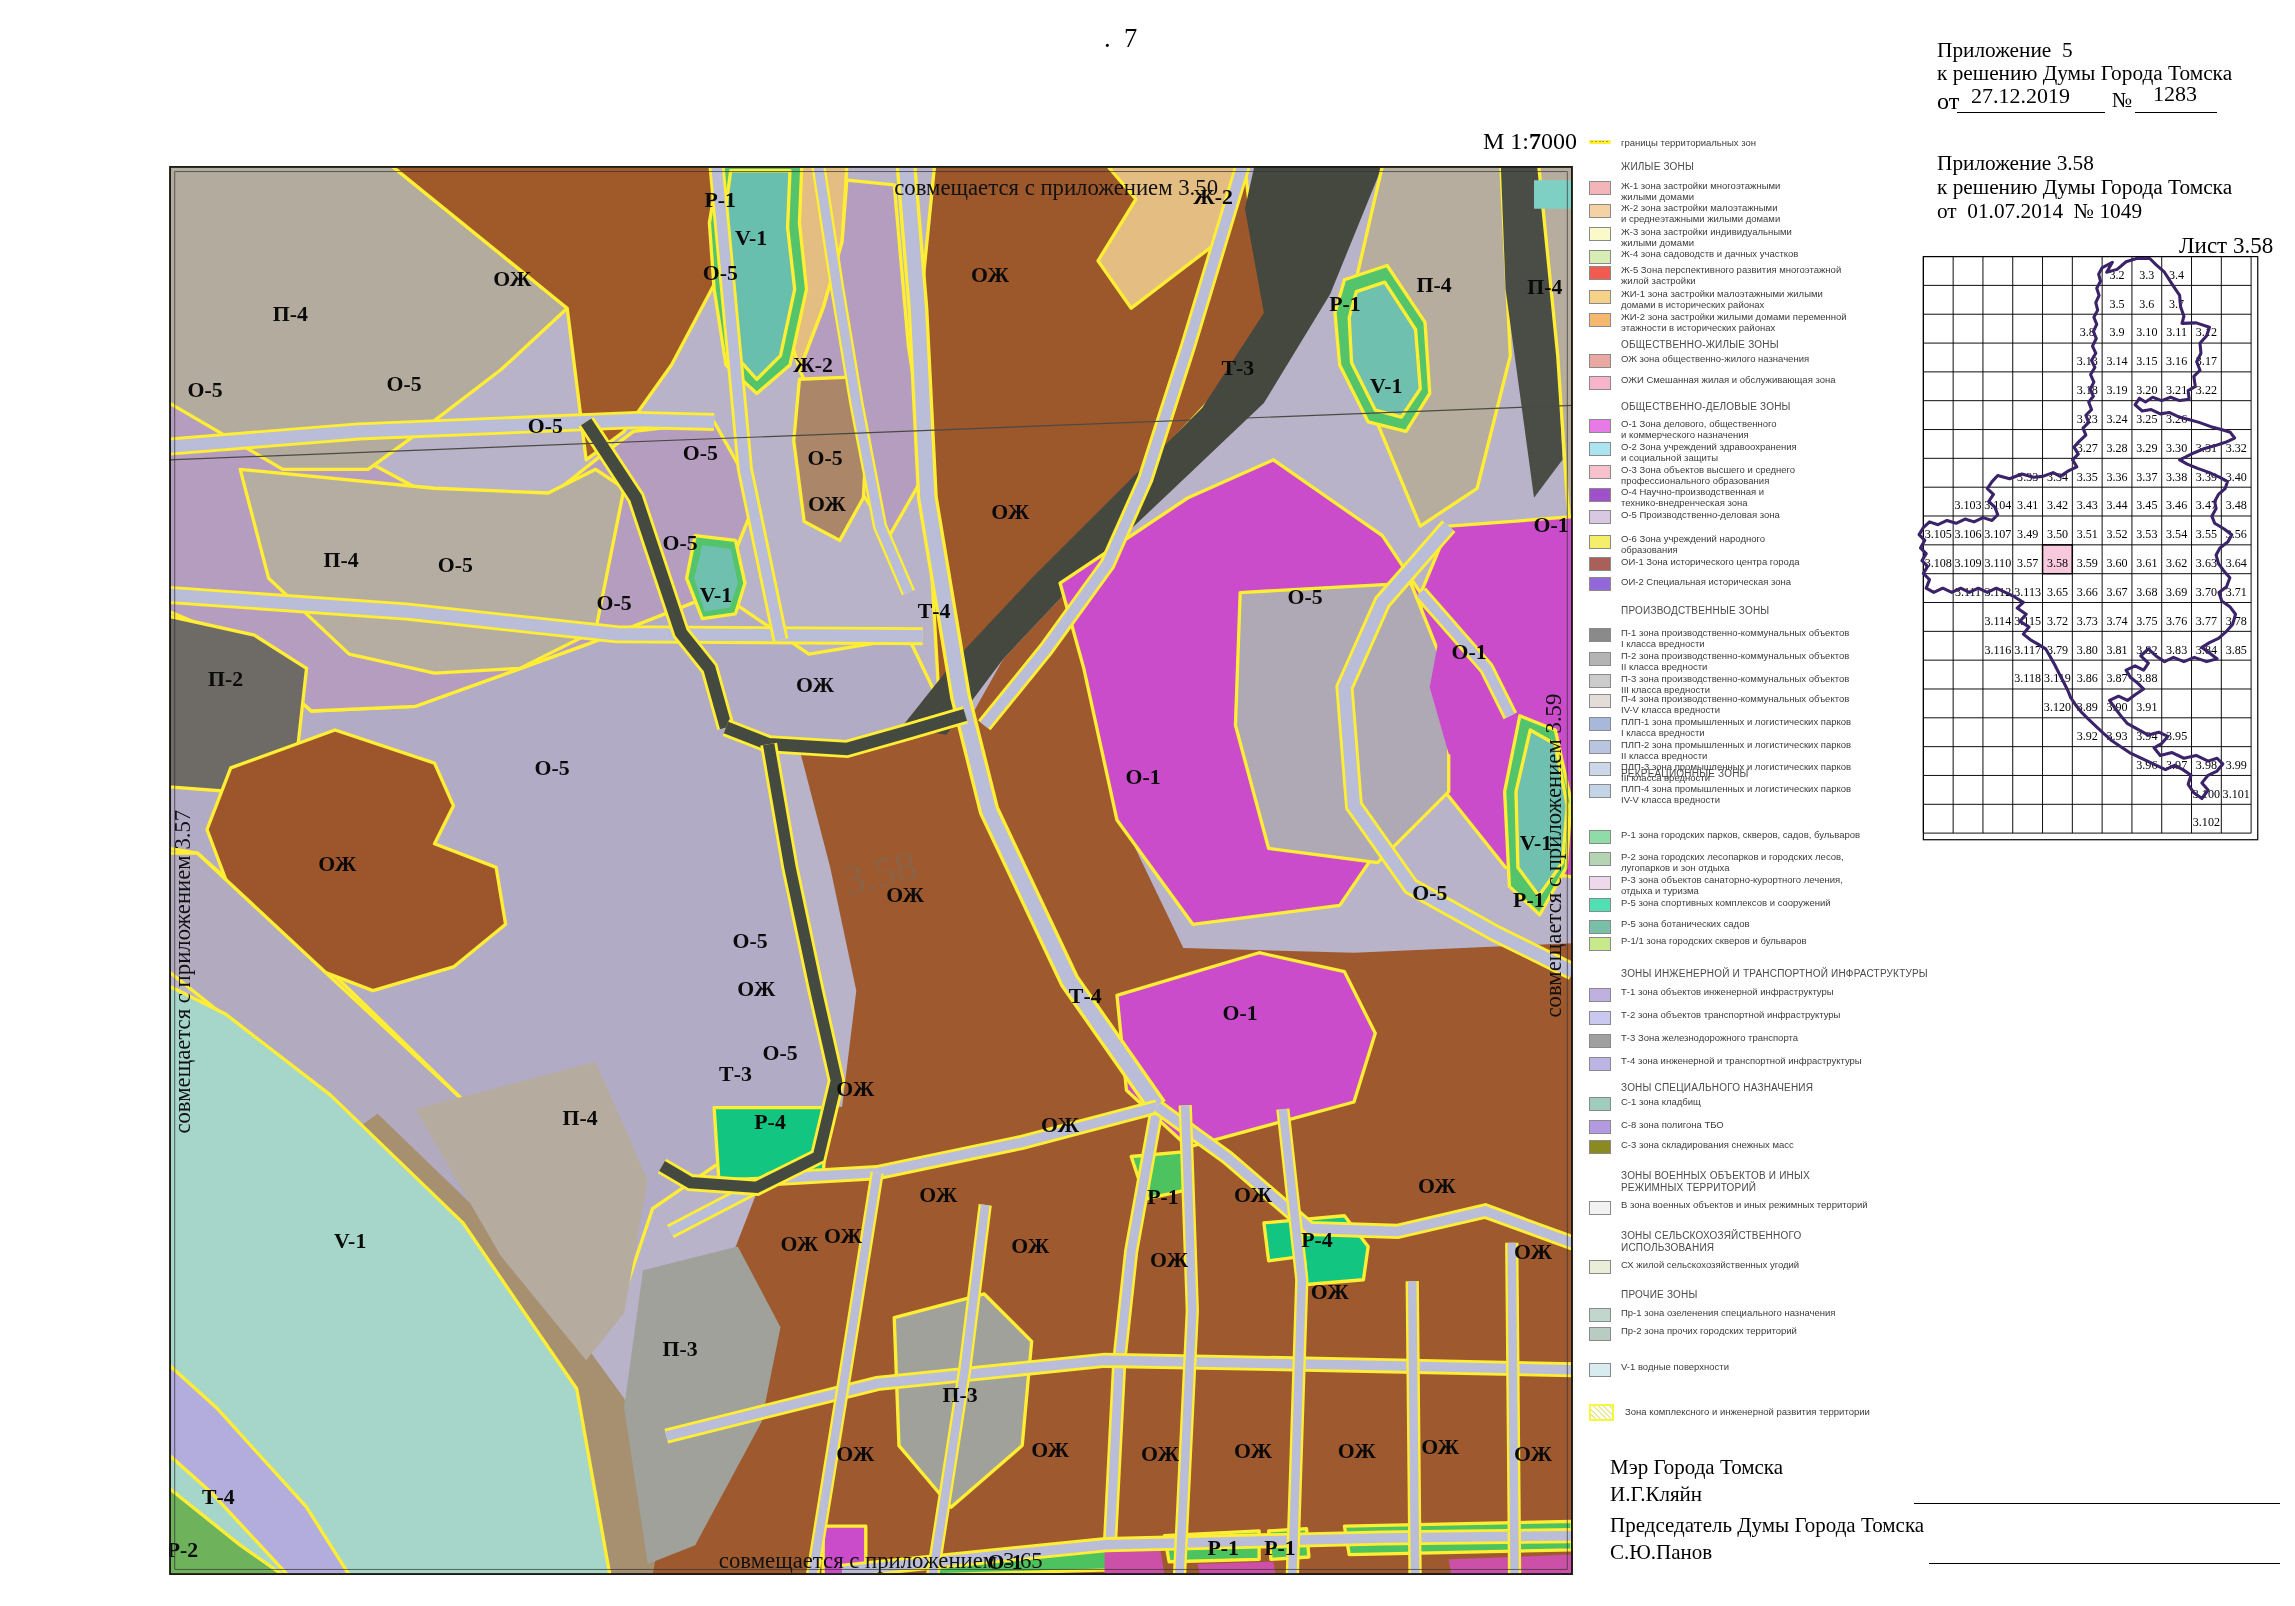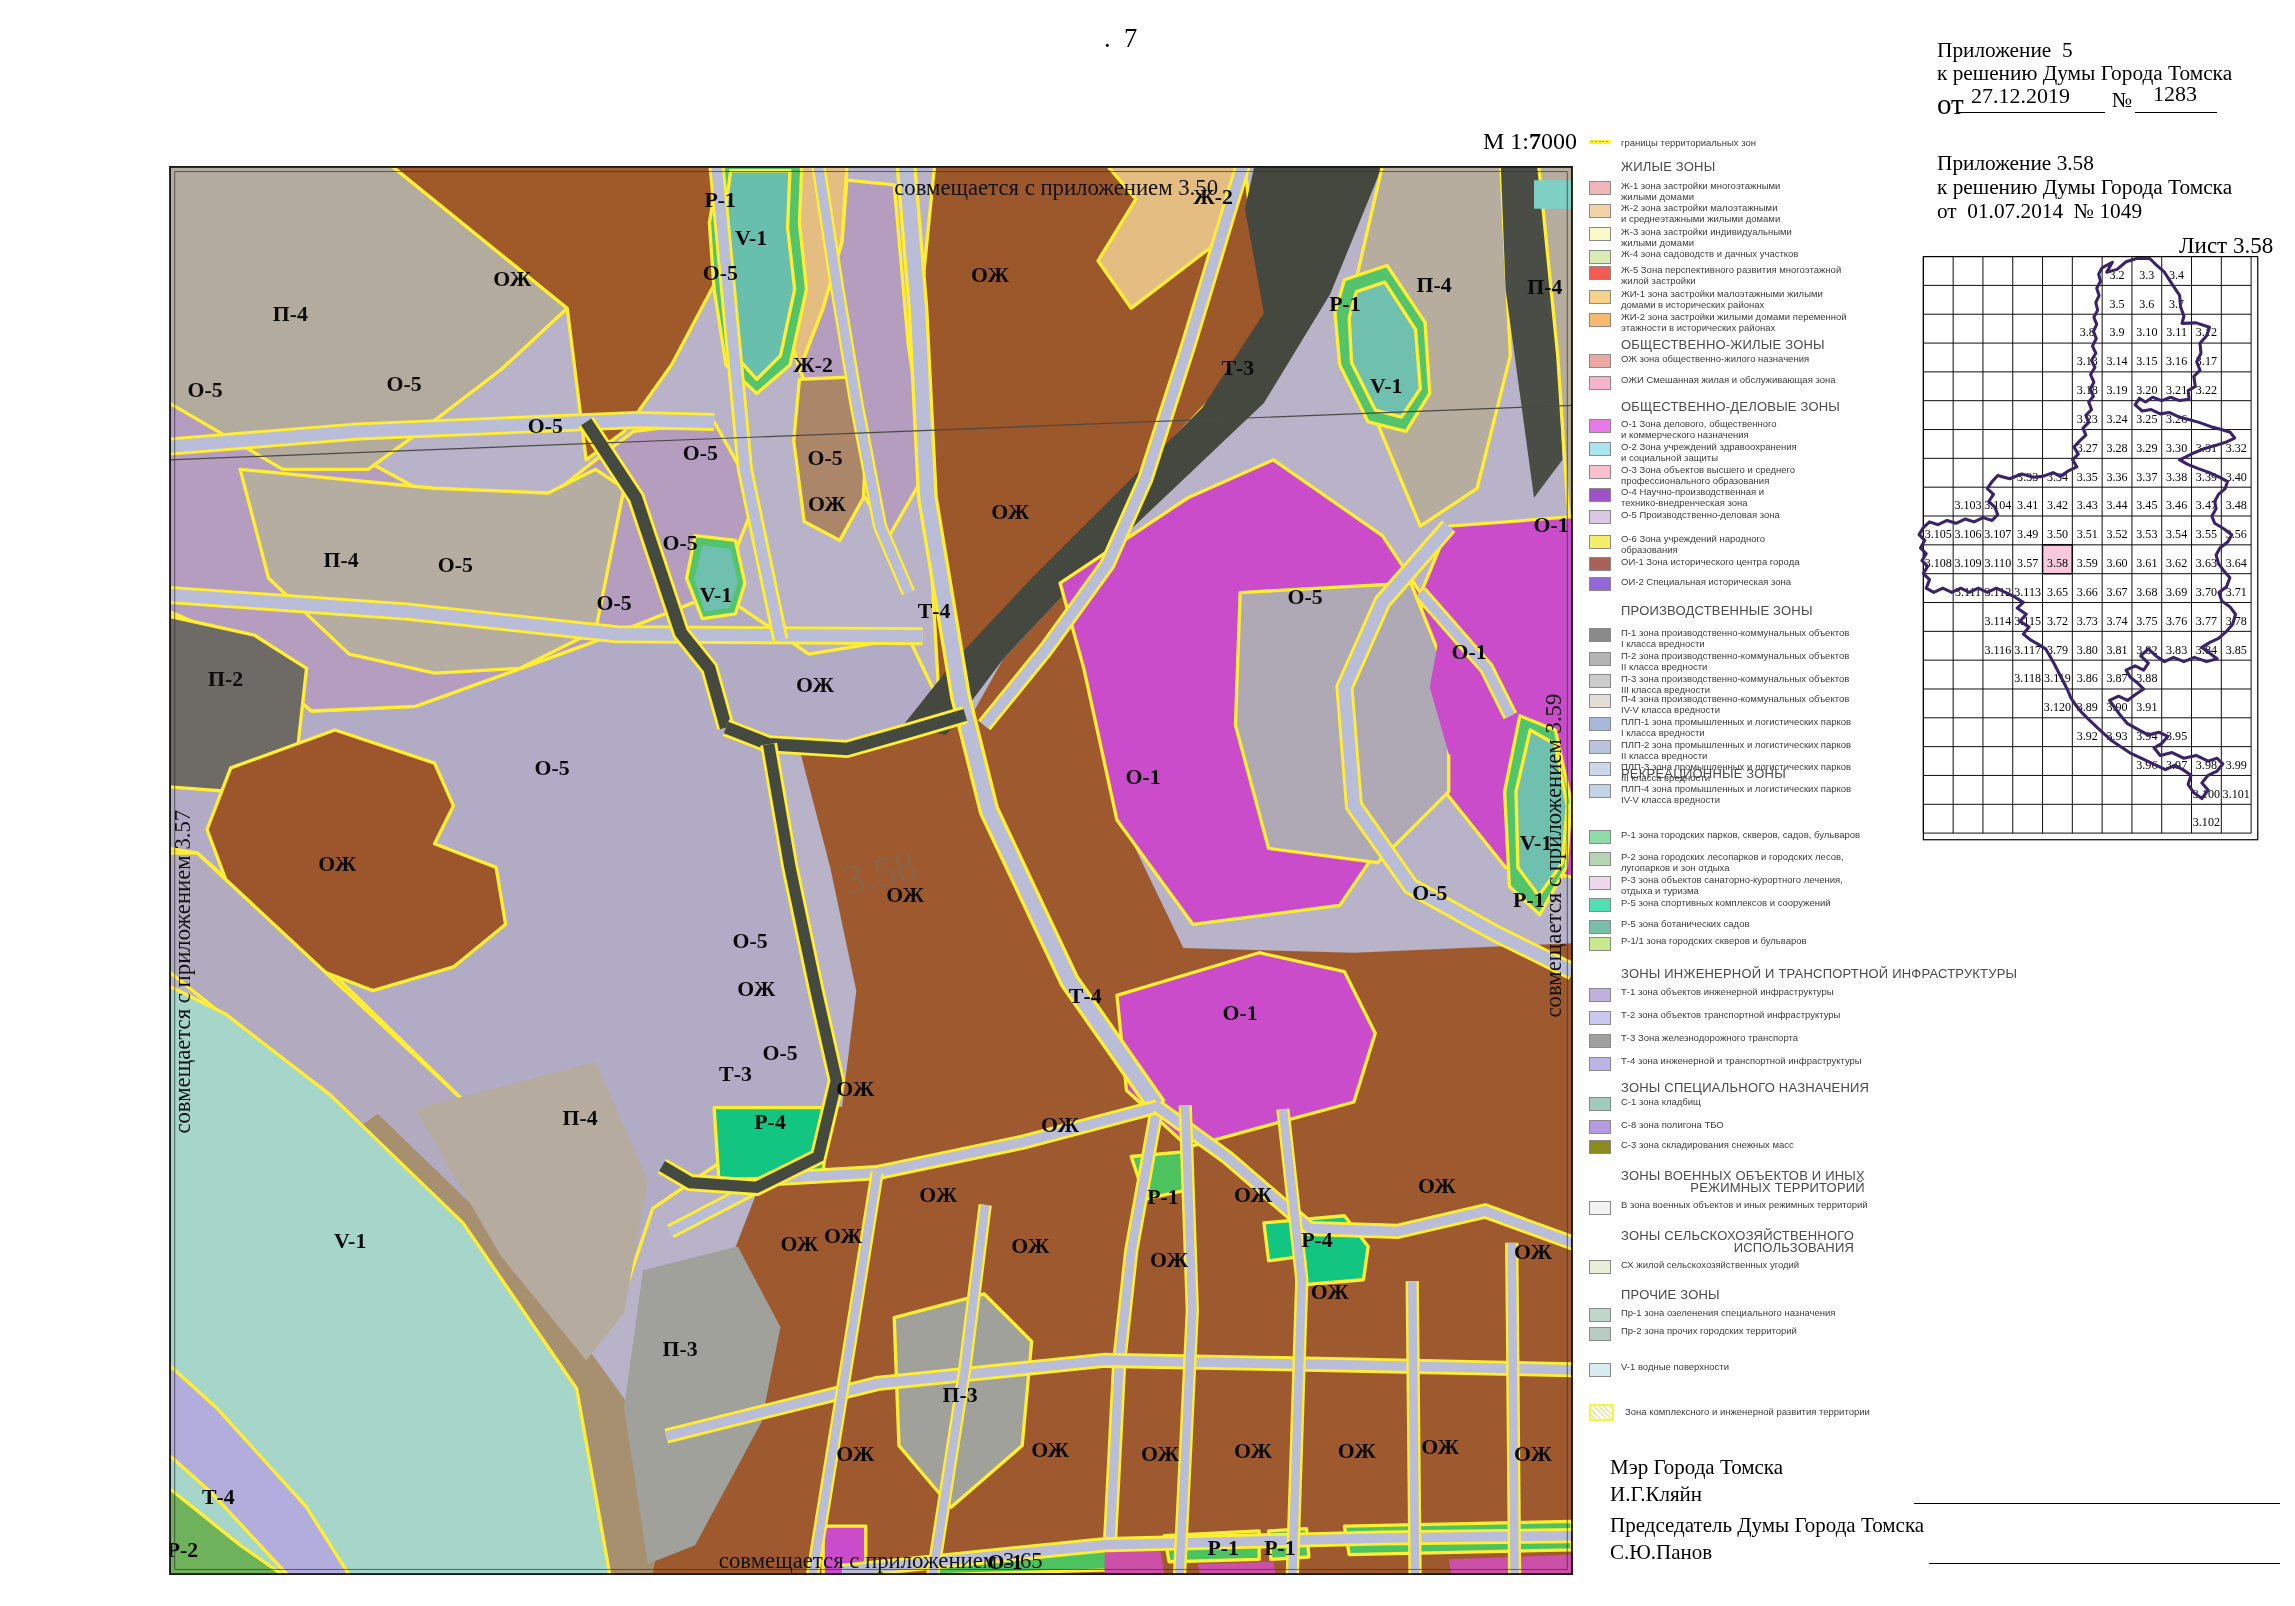--- a/index.html
+++ b/index.html
@@ -1,23 +1,23 @@
 <!DOCTYPE html>
 <html style="font-size:7.6px"><head><meta charset="utf-8"><style>
 html,body{margin:0;padding:0;}
 body{width:2295px;height:1607px;position:relative;background:#ffffff;
      font-family:"Liberation Sans",sans-serif;overflow:hidden;}
 .lt{position:absolute;font-size:9.5px;line-height:11.4px;color:#3c3c3c;white-space:nowrap;}
-.lh{position:absolute;font-size:13px;line-height:12px;color:#4a4a4a;white-space:nowrap;letter-spacing:0.2px;text-align:right;}
+.lh{position:absolute;font-size:10px;line-height:12px;color:#4a4a4a;white-space:nowrap;letter-spacing:0.2px;}
 .ser{position:absolute;font-family:"Liberation Serif",serif;color:#000;white-space:nowrap;}
 </style></head><body>
 <div class="ser" style="left:1104px;top:23px;font-size:26.5px">.&nbsp;&nbsp;7</div>
 <div class="ser" style="left:1483px;top:128px;font-size:24px">М 1:<b>7</b>000</div>
 <div class="ser" style="left:1937px;top:39px;font-size:21.3px;line-height:23px">Приложение&nbsp;&nbsp;5<br>к решению Думы Города Томска</div>
-<div class="ser" style="left:1937px;top:88px;font-size:29px">от</div>
+<div class="ser" style="left:1937px;top:88px;font-size:24px">от</div>
 <div class="ser" style="left:1971px;top:83px;font-size:22px">27.12.2019</div>
 <div class="ser" style="left:2112px;top:88px;font-size:21.3px">№</div>
 <div class="ser" style="left:2153px;top:81px;font-size:22px">1283</div>
 <div style="position:absolute;left:1957px;top:112px;width:148px;height:0.9px;background:#000"></div>
 <div style="position:absolute;left:2135px;top:112px;width:82px;height:0.9px;background:#000"></div>
 <div class="ser" style="left:1937px;top:151px;font-size:21.3px;line-height:24px">Приложение 3.58<br>к решению Думы Города Томска<br>от&nbsp;&nbsp;01.07.2014&nbsp;&nbsp;№ 1049</div>
 <div class="ser" style="left:2179px;top:233px;font-size:23px">Лист 3.58</div>
 <div class="ser" style="left:1610px;top:1454px;font-size:21px;line-height:26.5px">Мэр Города Томска<br>И.Г.Кляйн</div>
 <div class="ser" style="left:1610px;top:1512px;font-size:21px;line-height:26.5px">Председатель Думы Города Томска<br>С.Ю.Панов</div>
 <div style="position:absolute;left:1914px;top:1503px;width:366px;height:0.9px;background:#000"></div>

